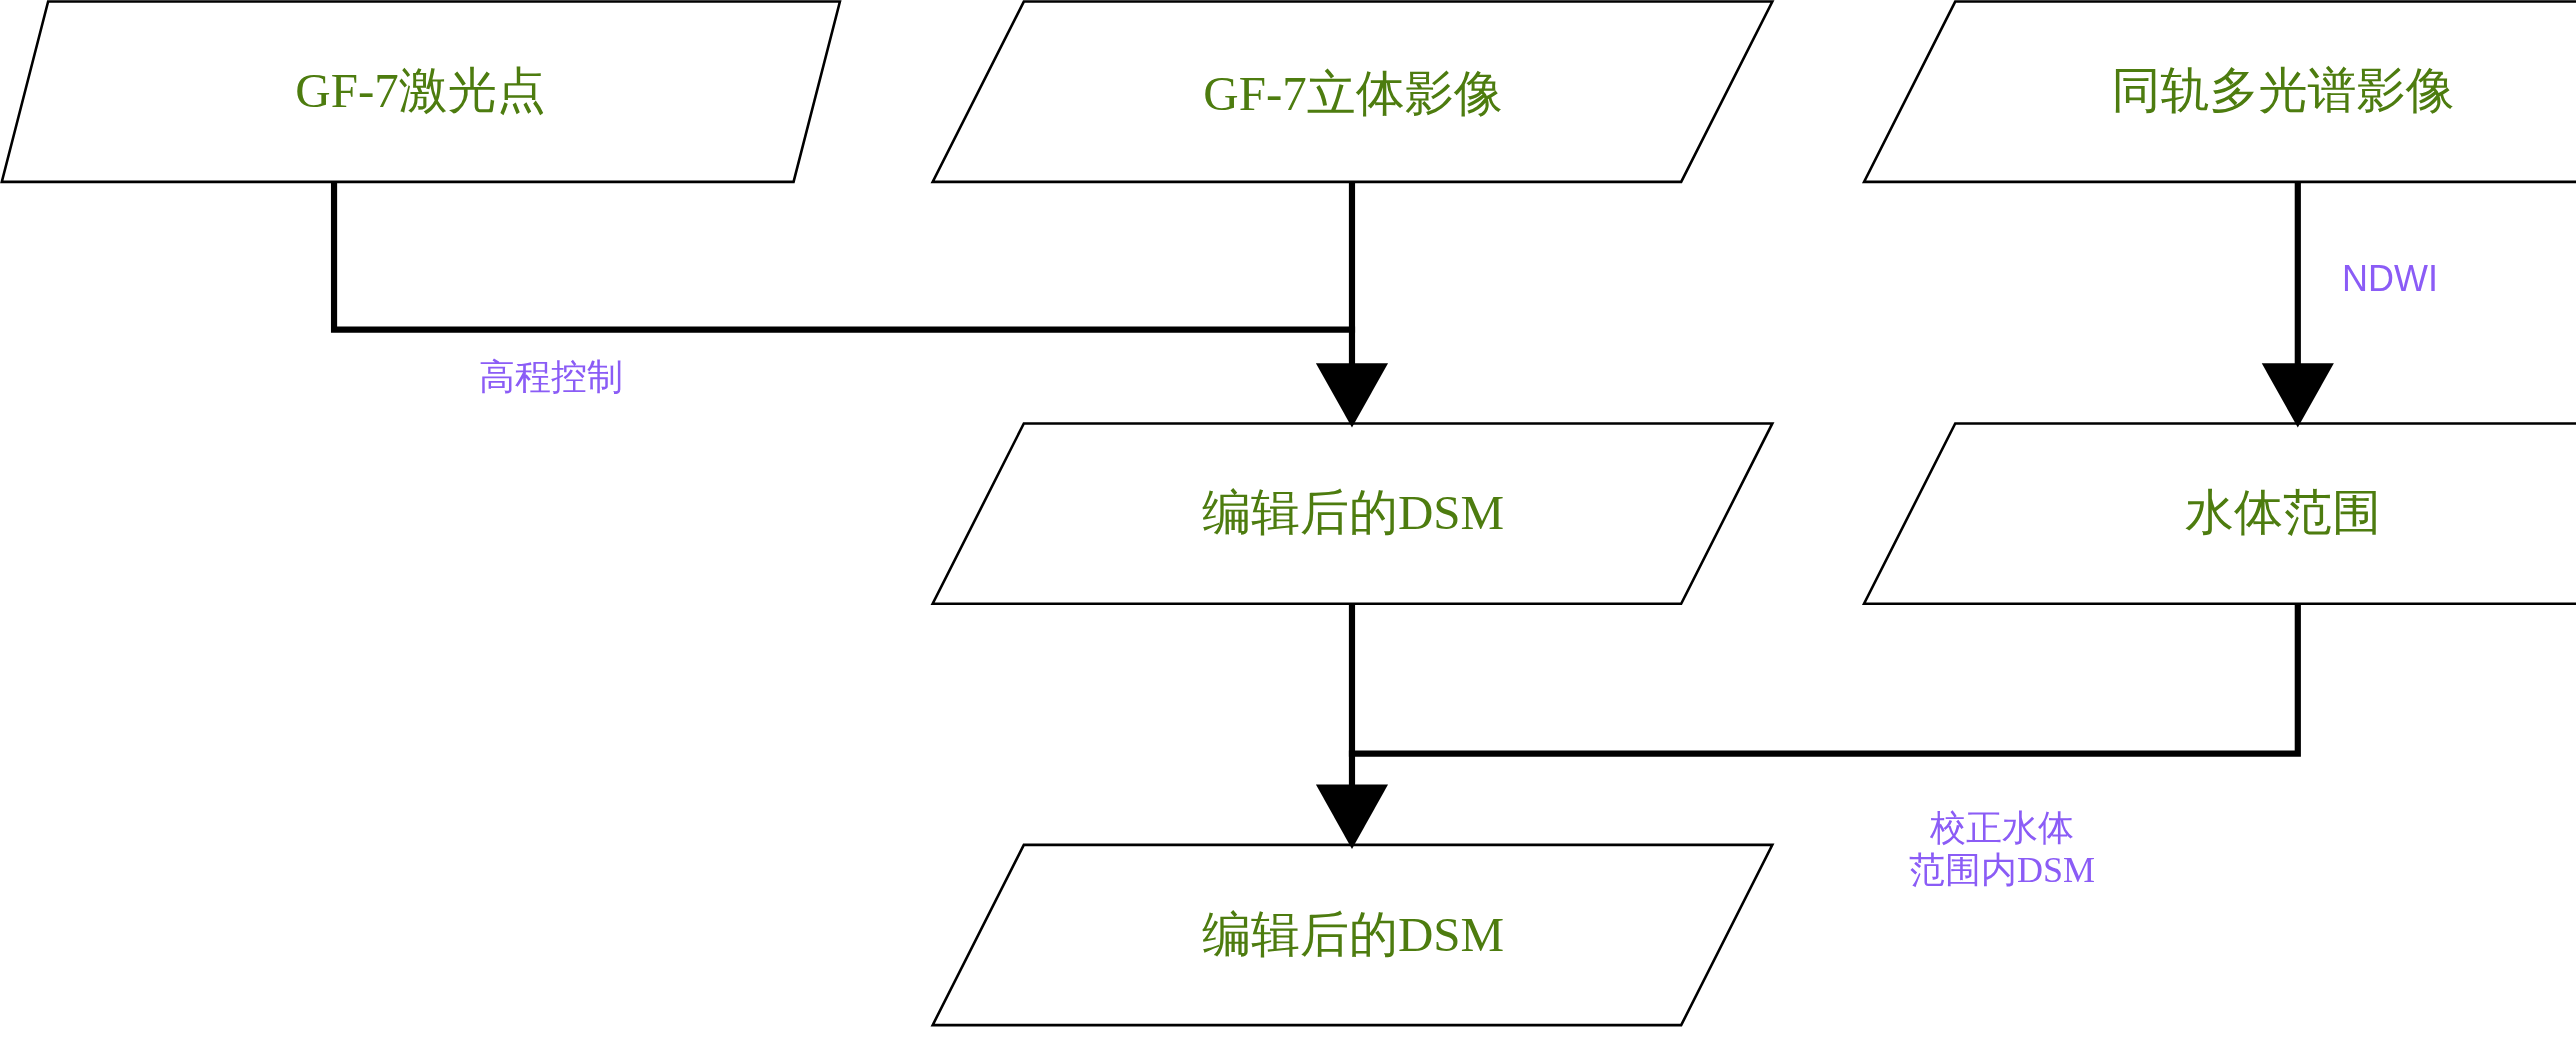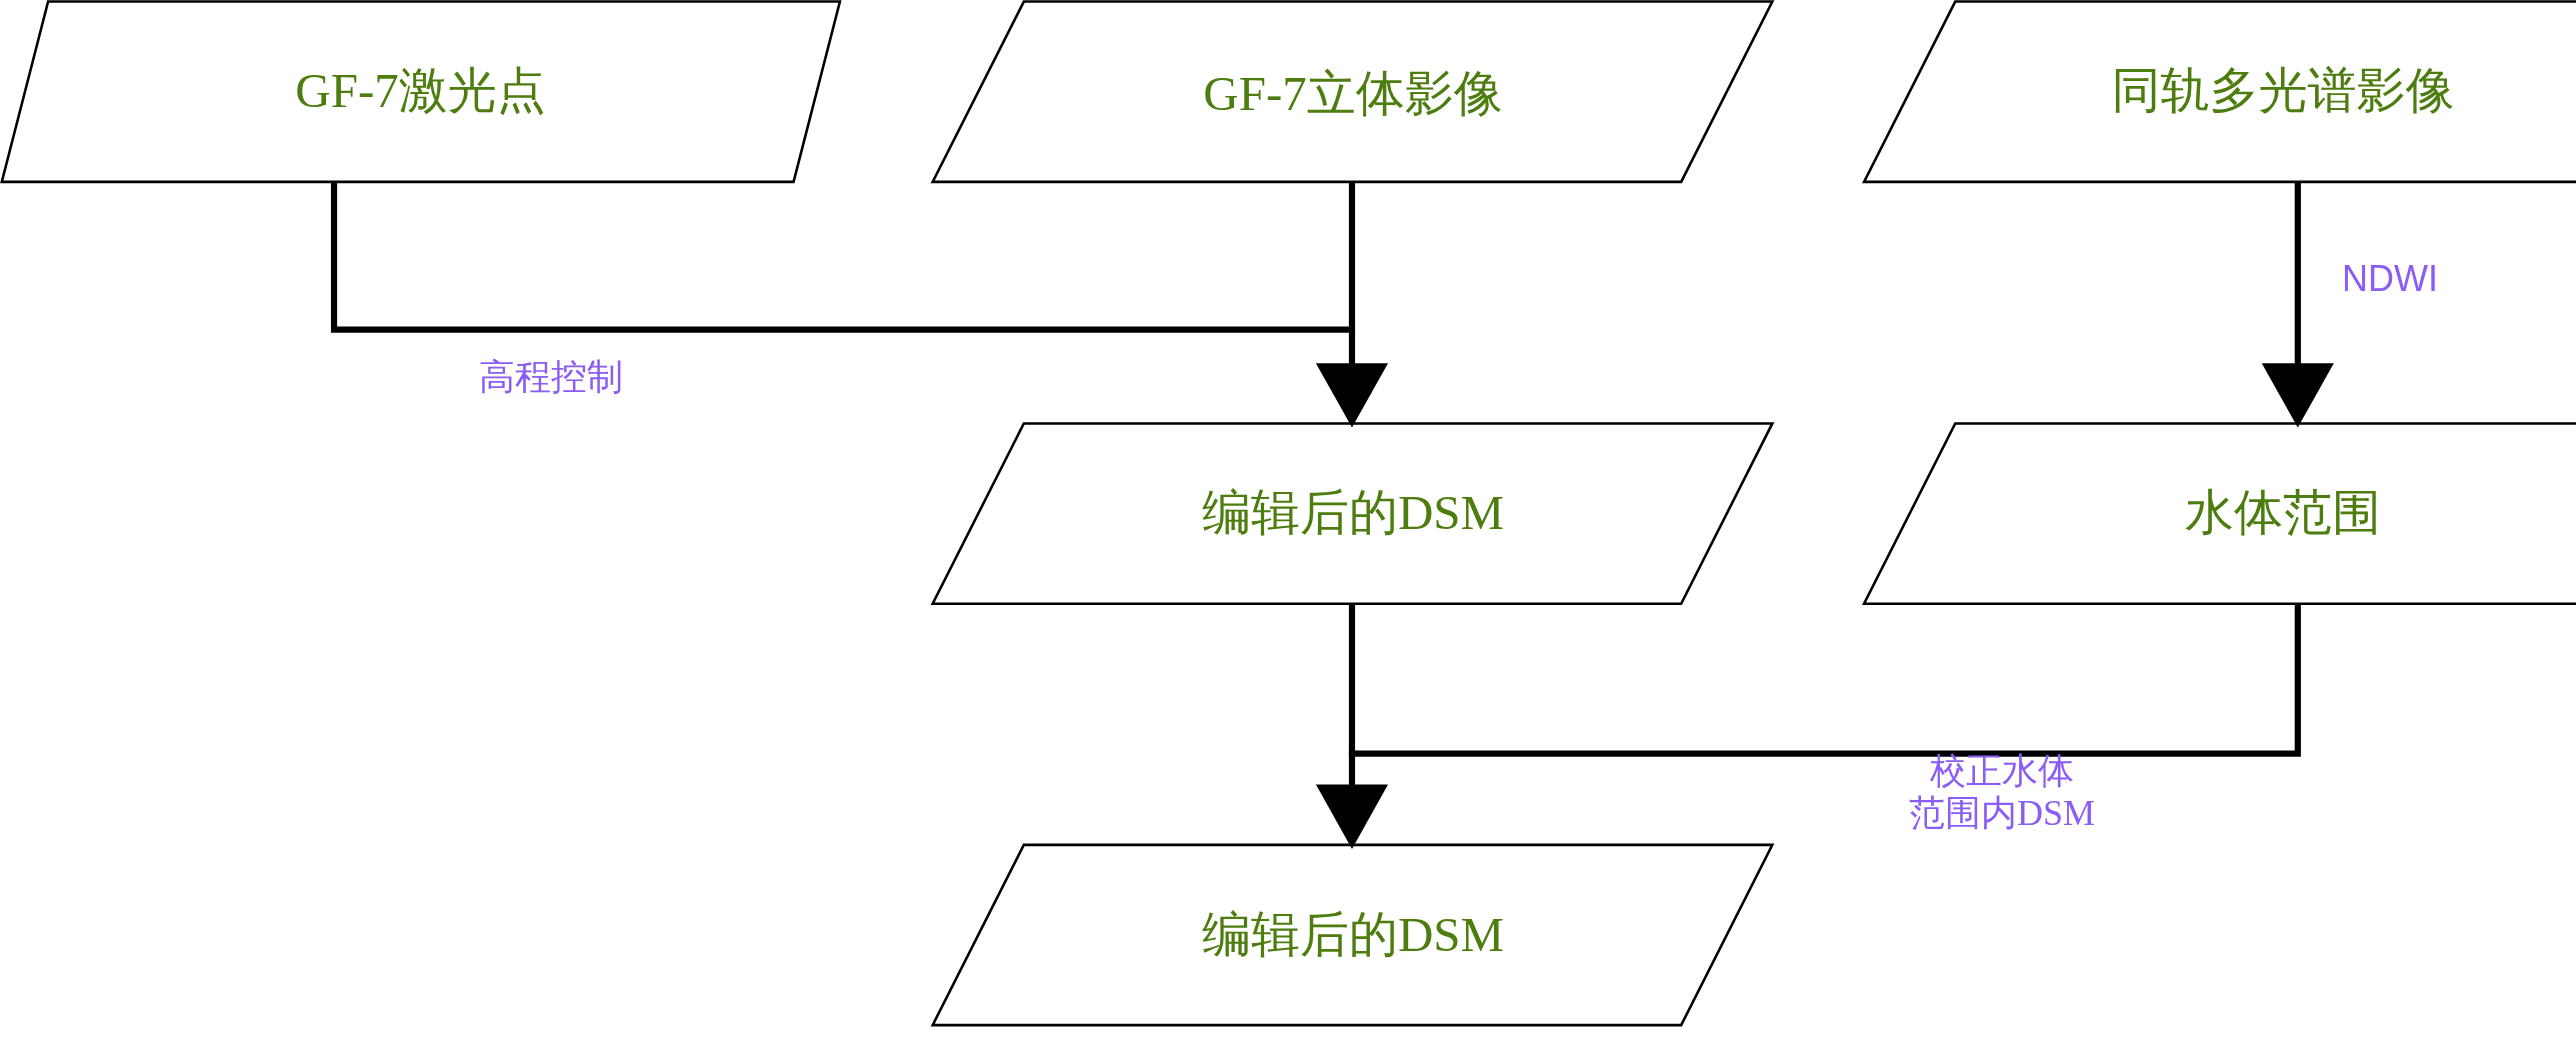--- a/index.html
+++ b/index.html
@@ -107,17 +107,17 @@
   <div class="node-label" style="left:933px; top:423px; width:840px; height:180px;">编辑后的DSM</div>
 
   <div class="node-label" style="left:1864px; top:423px; width:838px; height:180px;">水体范围</div>
 
   <div class="node-label" style="left:933px; top:845px; width:840px; height:180px;">编辑后的DSM</div>
 
   <div class="edge-label serif-cjk" style="left:479px; top:340px;">高程控制</div>
 
   <div class="edge-label" style="left:2342px; top:258px;">NDWI</div>
 
-  <div class="edge-label serif-cjk" style="left:1909px; top:734px; text-align:center;">校正水体
+  <div class="edge-label serif-cjk" style="left:1909px; top:791px; text-align:center;">校正水体
 范围内DSM</div>
 
 </div>
 
 
 </body></html>

